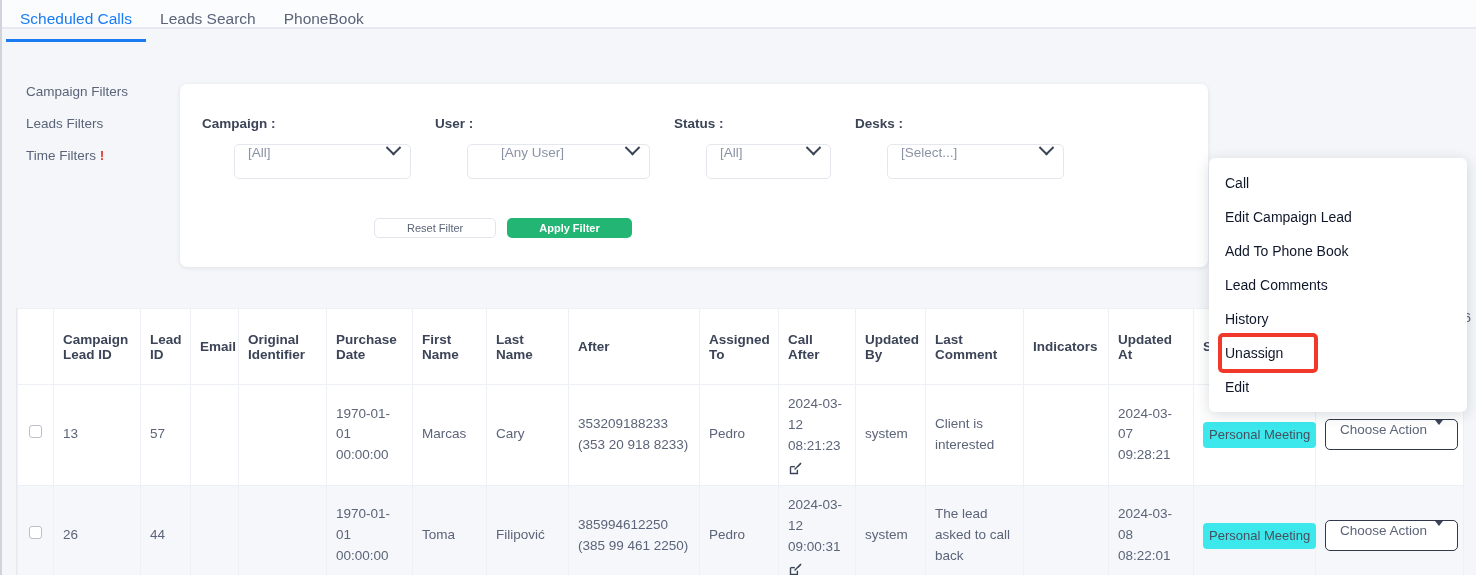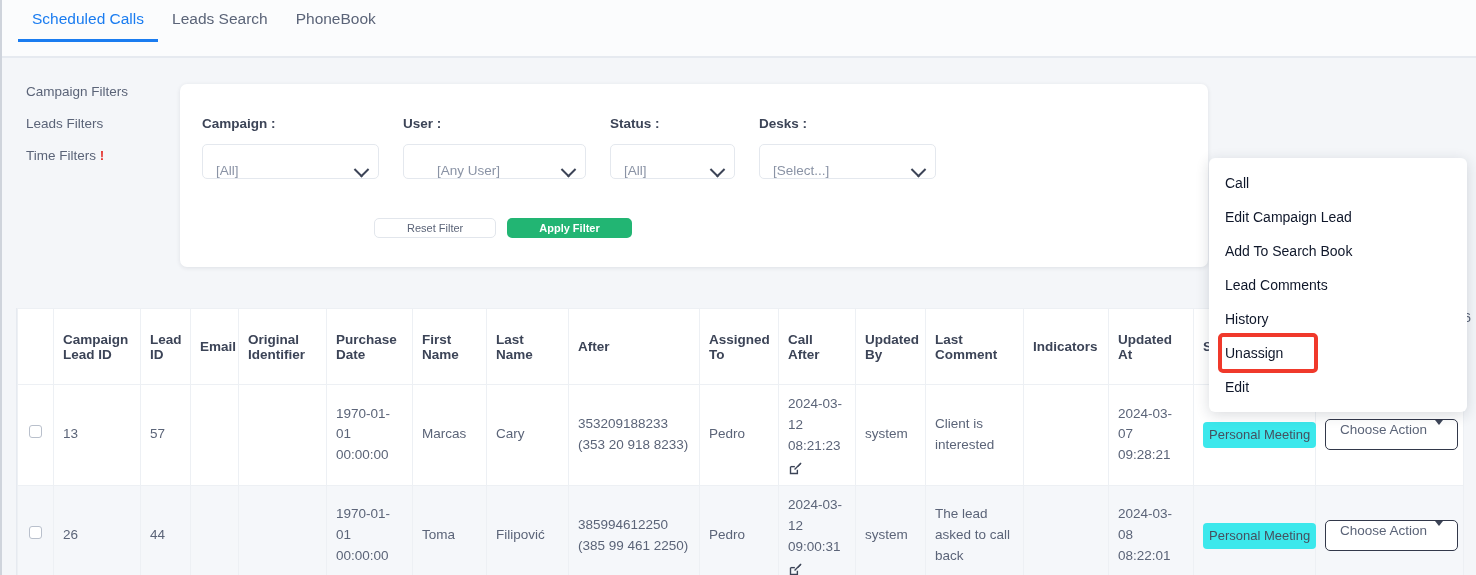--- a/index.html
+++ b/index.html
@@ -13,24 +13,24 @@
   }
   #app {
     position: relative;
     width: 1476px; height: 575px;
     background: #f4f6f9;
     border-left: 2px solid #cfd4dc;
   }
 
   
   .tabbar {
-    position: absolute; top: 0; left: 0; right: 0; height: 58px;
+    position: absolute; top: 0; left: 0; right: 0; height: 29px;
     background: #fbfcfd;
     display: flex; align-items: flex-start;
-    padding-left: 16px;
+    padding-left: 4px;
     border-bottom: 2px solid #e6eaf0;
   }
   .tab {
     padding: 10px 14px 12px 14px;
     font-size: 15.5px;
     color: #5b6478;
     cursor: pointer;
     position: relative;
     white-space: nowrap;
   }
@@ -73,26 +73,27 @@
     color: #3c4457;
     margin-bottom: 13px;
     white-space: nowrap;
   }
   .select-box {
     height: 35px;
     border: 1px solid #e4e8ee;
     border-radius: 5px;
     background: #fff;
     display: flex;
-    align-items: flex-end;
+    align-items: flex-start;
     justify-content: space-between;
     padding: 0 11px 0 13px;
     font-size: 13.5px;
     color: #8a93a5;
     cursor: pointer;
+    margin-left: 32px;
   }
   .w1 { width: 177px; }
   .w2 { width: 183px; padding-left: 33px; }
   .w3 { width: 125px; }
   .w4 { width: 177px; }
   .chev {
     display: inline-block;
     width: 11px; height: 11px;
     border-right: 2px solid #3c4457;
     border-bottom: 2px solid #3c4457;
@@ -450,20 +451,20 @@
           </td>
         </tr>
 
       </tbody>
     </table>
   </div>
 
   <div class="ctx-menu">
     <div class="ctx-item">Call</div>
     <div class="ctx-item">Edit Campaign Lead</div>
-    <div class="ctx-item">Add To Search Book</div>
+    <div class="ctx-item">Add To Phone Book</div>
     <div class="ctx-item">Lead Comments</div>
     <div class="ctx-item">History</div>
     <div class="ctx-item highlight">Unassign</div>
     <div class="ctx-item">Edit</div>
   </div>
 
 </div>
 
 </body></html>

